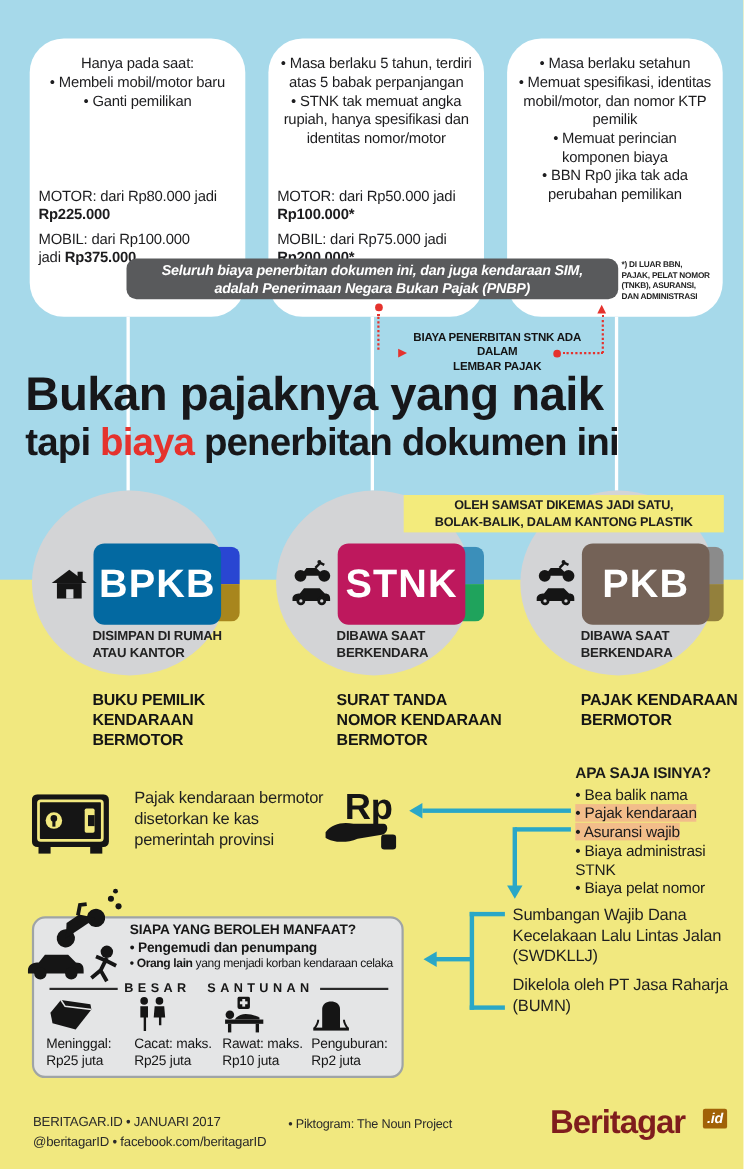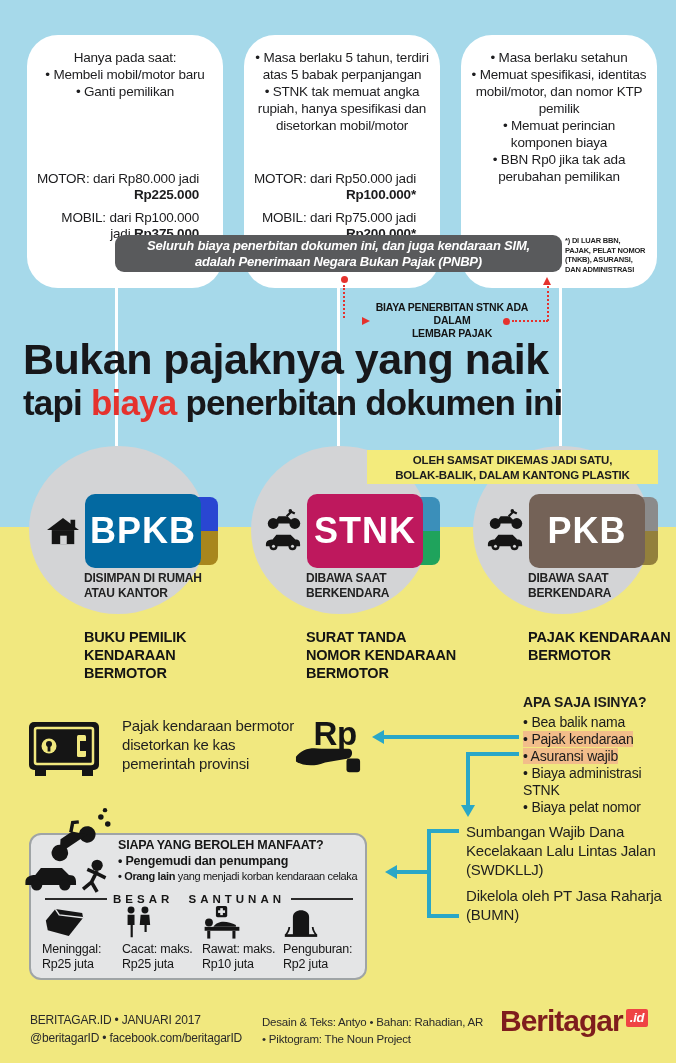--- a/index.html
+++ b/index.html
@@ -6,21 +6,21 @@
   #stage{position:relative;width:676px;height:1063px;background:#f1e87f;overflow:hidden;
          font-family:"Liberation Sans","DejaVu Sans",sans-serif;color:#1c1c1e;letter-spacing:-0.2px}
   .abs{position:absolute}
   .pre{white-space:pre-line}
   .bg-blue{position:absolute;left:0;top:0;width:676px;height:527px;background:#a6d9ea}
   .vline{position:absolute;top:288px;width:3px;height:158px;background:#ffffff}
 
   
   .card{position:absolute;top:35px;width:196px;height:253px;background:#fff;border-radius:31px;z-index:2}
   .card-inner{padding:14px 10px 0 10px;text-align:center;font-size:13.5px;line-height:17px;color:#1d1d1f}
-  .prices{position:absolute;left:8px;right:24px;top:136px;text-align:right;font-size:13.5px;line-height:16px}
+  .prices{position:absolute;left:8px;right:11px;top:136px;text-align:left;font-size:13.5px;line-height:16px}
   .price{margin-bottom:7px}
   .price b{font-weight:bold}
   .footnote{position:absolute;left:104px;top:201px;width:84px;font-size:7.5px;line-height:9.5px;
             font-weight:bold;text-align:left;color:#232323}
 
   
   .banner{position:absolute;left:115px;top:235px;width:447px;height:37px;background:#595a5c;border-radius:9px;
           z-index:3;color:#fff;font-style:italic;font-weight:bold;font-size:13px;line-height:16px;
           text-align:center;padding-top:3px;box-sizing:border-box}
 
@@ -81,22 +81,22 @@
   .bb-col .txt{margin-top:3px;font-size:12.5px;line-height:15px;color:#161616}
 
   
   .swd{position:absolute;left:466px;font-size:15px;line-height:19px;color:#1f1f1f}
 
   
   .footer-left{position:absolute;left:30px;top:1012px;font-size:12px;line-height:17.5px;color:#2a2a2a}
   .footer-credits{position:absolute;left:262px;top:1014px;font-size:11.5px;line-height:17px;color:#2a2a2a}
   .logo{position:absolute;left:500px;top:1004px;white-space:nowrap}
   .logo .word{font-weight:bold;font-size:30px;letter-spacing:-1px;color:#7f1d1d}
-  .logo .badge{display:inline-block;background:#ef4444;color:#fff;font-style:italic;font-weight:bold;
-               font-size:13px;padding:1px 4px 2px 4px;border-radius:2px;margin-left:3px;transform:translateY(-9px)}
+  .logo .badge{display:inline-block;background:#a16207;color:#fff;font-style:italic;font-weight:bold;
+               font-size:13px;padding:1px 4px 2px 4px;border-radius:2px;margin-left:16px;transform:translateY(-9px)}
   svg{display:block}
   .icon-fill{fill:#151515}
 </style>
 </head>
 <body>
 
 <div id="stage">
 
   <div class="bg-blue"></div>
 
@@ -209,21 +209,21 @@
       <div class="price">
         <div>MOBIL: dari Rp100.000</div>
         <div><span>jadi </span><b>Rp375.000</b></div>
       </div>
     </div>
   </div>
 
   <div class="card" style="left:244px">
     <div class="card-inner">
       <div>• Masa berlaku 5 tahun, terdiri atas 5 babak perpanjangan</div>
-      <div>• STNK tak memuat angka rupiah, hanya spesifikasi dan disetorkan mobil/motor</div>
+      <div>• STNK tak memuat angka rupiah, hanya spesifikasi dan identitas nomor/motor</div>
     </div>
     <div class="prices">
       <div class="price">
         <div>MOTOR: dari Rp50.000 jadi</div>
         <div><span></span><b>Rp100.000*</b></div>
       </div>
       <div class="price">
         <div>MOBIL: dari Rp75.000 jadi</div>
         <div><span></span><b>Rp200.000*</b></div>
       </div>
@@ -395,20 +395,19 @@
 Kecelakaan Lalu Lintas Jalan
 (SWDKLLJ)</div>
   <div class="swd pre" style="top:886px">Dikelola oleh PT Jasa Raharja
 (BUMN)</div>
 
   <div class="footer-left">
     <div>BERITAGAR.ID • JANUARI 2017</div>
     <div>@beritagarID • facebook.com/beritagarID</div>
   </div>
   <div class="footer-credits">
-    <div>Desain &amp; Teks: Antyo • Bahan: Rahadian, AR</div>
     <div>• Piktogram: The Noun Project</div>
   </div>
   <div class="logo">
     <span class="word">Beritagar</span><span class="badge">.id</span>
   </div>
 
 </div>
 
 </body></html>

